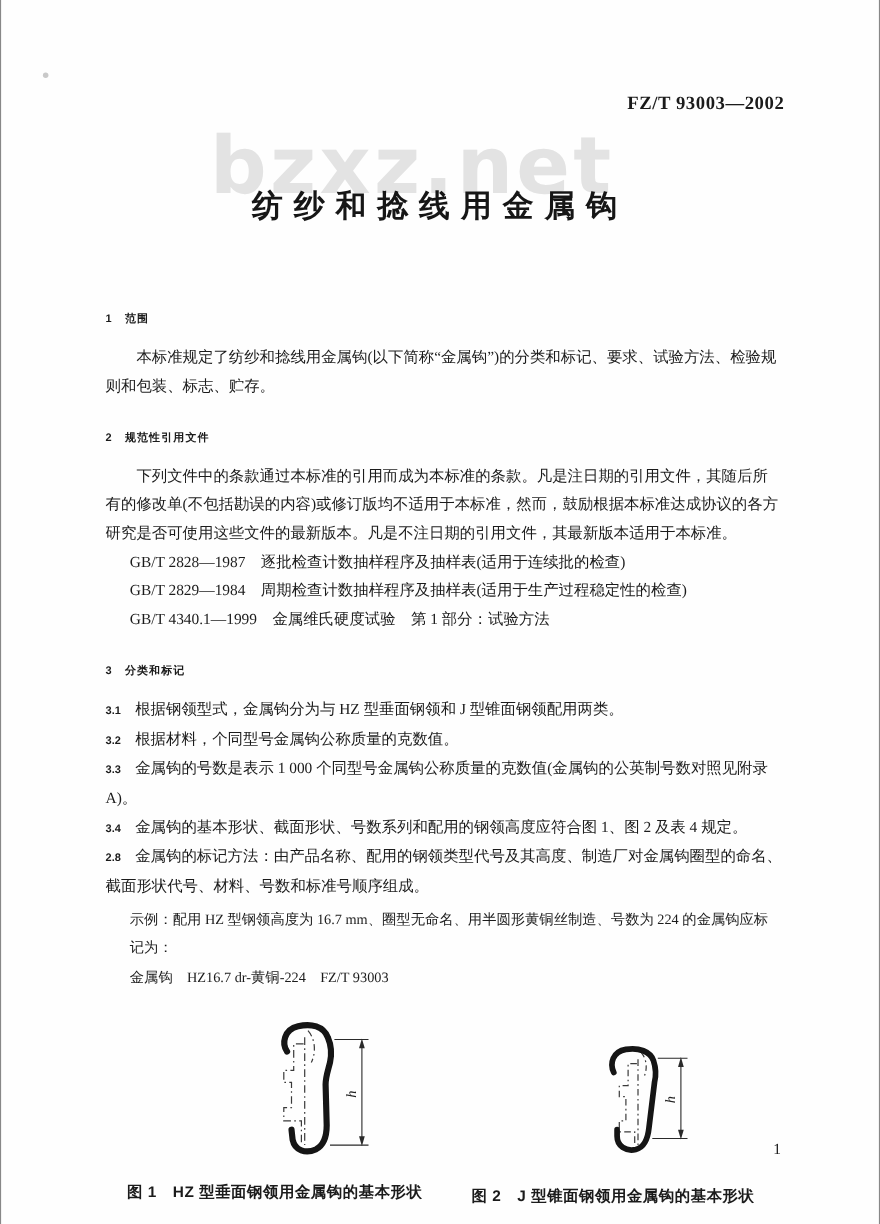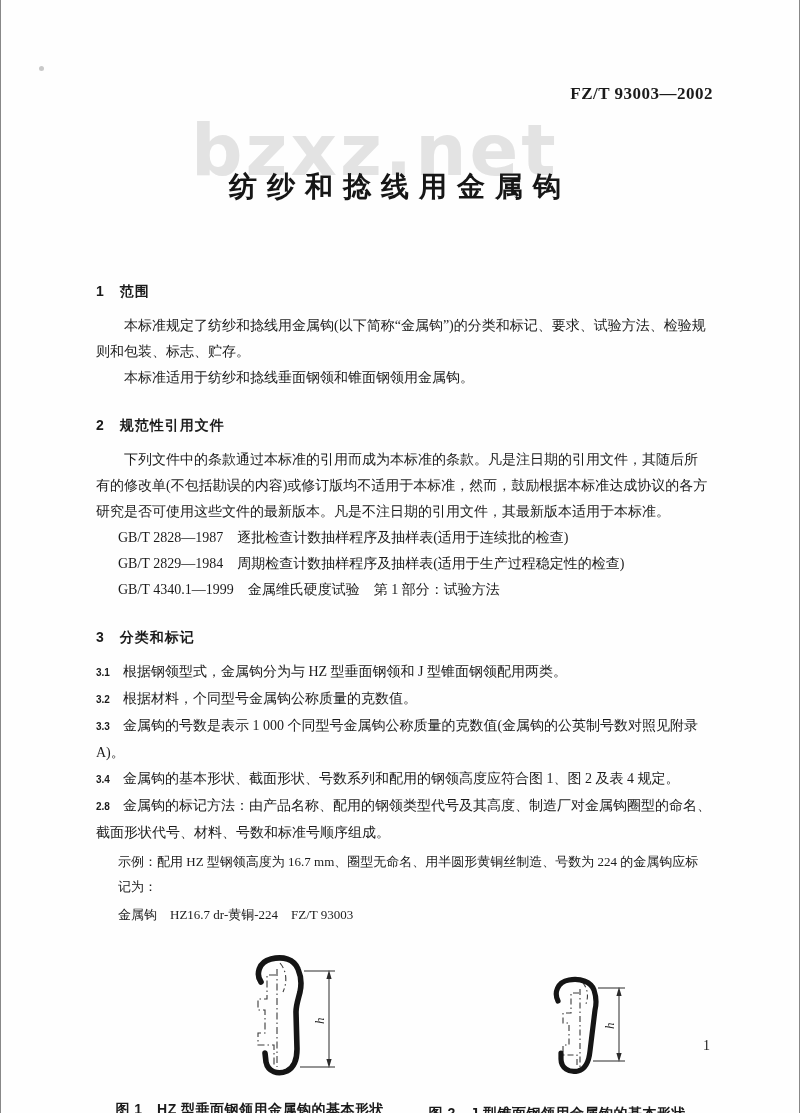--- a/index.html
+++ b/index.html
@@ -45,21 +45,21 @@
   .content{
     position:relative;z-index:1;
     padding:0 88px 0 95px;
     font-size:14px;
     line-height:26px;
   }
   .sec-heading{
     margin:21px 0 9px 0;
     font-family:"Liberation Sans","DejaVu Sans",sans-serif;
     font-weight:bold;
-    font-size:14px;
+    font-size:10px;
     letter-spacing:1px;
   }
   .sec-heading.first{margin-top:72px;}
   p{margin:0;}
   .body-para{text-indent:2em;}
   .ref-list p{padding-left:22px;}
   .clause{margin:0;}
   .clause-num{
     font-family:"Liberation Sans","DejaVu Sans",sans-serif;
     font-weight:bold;
@@ -125,21 +125,20 @@
   <div class="std-code">FZ/T 93003—2002</div>
 
   <div class="watermark">bzxz.net</div>
 
   <div class="doc-title">纺纱和捻线用金属钩</div>
 
   <div class="content">
 
     <div class="sec-heading first">1　范围</div>
     <p class="body-para">本标准规定了纺纱和捻线用金属钩(以下简称“金属钩”)的分类和标记、要求、试验方法、检验规则和包装、标志、贮存。</p>
-    <p class="body-para">本标准适用于纺纱和捻线垂面钢领和锥面钢领用金属钩。</p>
 
     <div class="sec-heading">2　规范性引用文件</div>
     <p class="body-para">下列文件中的条款通过本标准的引用而成为本标准的条款。凡是注日期的引用文件，其随后所有的修改单(不包括勘误的内容)或修订版均不适用于本标准，然而，鼓励根据本标准达成协议的各方研究是否可使用这些文件的最新版本。凡是不注日期的引用文件，其最新版本适用于本标准。</p>
     <div class="ref-list">
       <p>GB/T 2828—1987　逐批检查计数抽样程序及抽样表(适用于连续批的检查)</p>
       <p>GB/T 2829—1984　周期检查计数抽样程序及抽样表(适用于生产过程稳定性的检查)</p>
       <p>GB/T 4340.1—1999　金属维氏硬度试验　第 1 部分：试验方法</p>
     </div>
 
     <div class="sec-heading">3　分类和标记</div>

